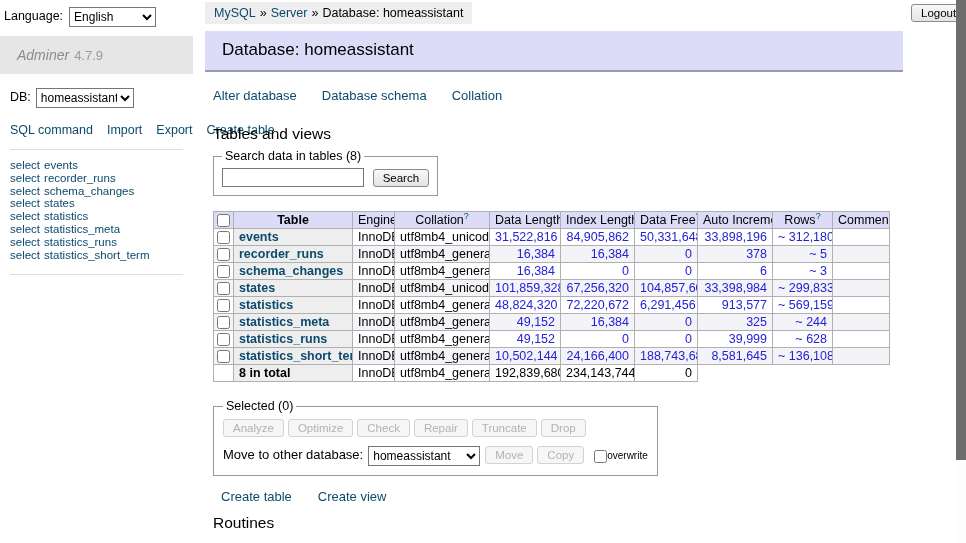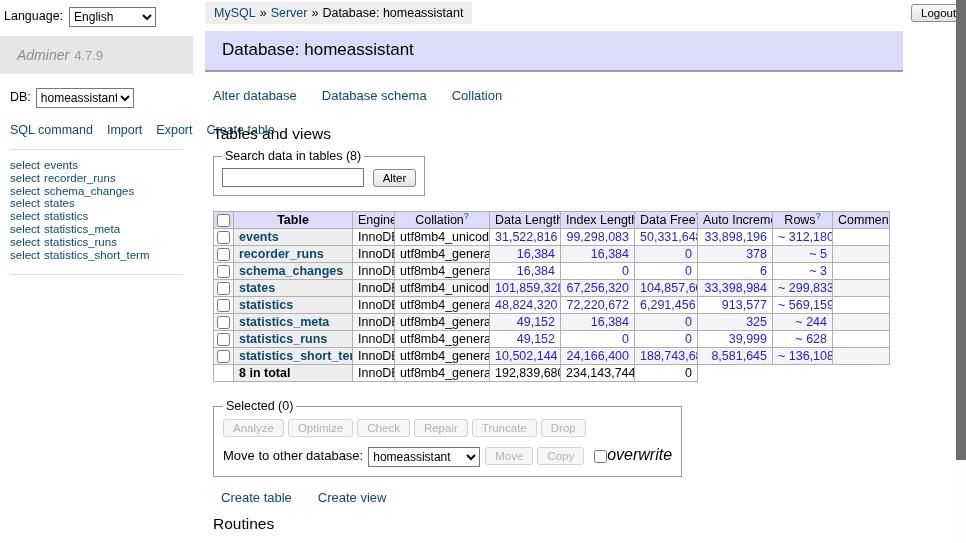--- a/index.html
+++ b/index.html
@@ -57,21 +57,21 @@
   tr.total td.num { color:#000; }
   tr.total th { font-weight:bold;margin-top:28px; }
   input[type="checkbox"] { width:13px; height:13px; vertical-align:middle; }
 
   
   .selected-fs { margin-top:17px; padding:6px 9px 9px 9px; }
   .sel-buttons button { margin-right:4px; }
   .move-row { margin-top:9px; font-size:13px; }
   .move-row select { width:112px; margin:0 5px; }
   .move-row button { margin-right:4px; }
-  .move-row label { font-size:16px;font-style:italic; }
+  .move-row label { font-size:10px; }
   .overwrite-wrap { margin-left:6px; }
 
   .create-links { margin:13px 0 0 16px; }
   .create-links a { margin-right:26px; }
   .h3-routines { margin:10px 0 0 8px; }
 
   .logout-wrap { position:absolute; top:4px; left:911px; }
 
   
   .scrollbar { position:absolute; right:0; top:0; width:10px; height:543px; background:#fdfdfd; }
@@ -110,21 +110,21 @@
 
   <h2 class="h2band">Database: homeassistant</h2>
 
   <div class="actions"><a>Alter database</a><a>Database schema</a><a>Collation</a></div>
 
   <h3 class="h3-tables">Tables and views</h3>
 
   <fieldset>
     <legend>Search data in tables (8)</legend>
     <input type="text" value="" style="">
-    <button class="search-btn">Alter</button>
+    <button class="search-btn">Search</button>
   </fieldset>
 
   <table>
     <colgroup>
       <col style="width:20px">
         <col style="width:119px">
         <col style="width:42px">
         <col style="width:95px">
       <col style="width:71px">
         <col style="width:74px">
@@ -147,21 +147,21 @@
           <th>Comment</th>
         </tr>
       </thead>
     <tbody>
         <tr>
           <td class="chk"><input type="checkbox" style=""></td>
           <th><a>events</a></th>
           <td>InnoDB</td>
           <td>utf8mb4_unicode_ci</td>
           <td class="num">31,522,816</td>
-          <td class="num">99,298,083</td>
+          <td class="num">84,905,862</td>
           <td class="num">50,331,648</td>
           <td class="num">33,898,196</td>
           <td class="num">~ 312,180</td>
           <td></td>
         </tr>
         <tr class="even">
           <td class="chk"><input type="checkbox" style=""></td>
           <th><a>recorder_runs</a></th>
           <td>InnoDB</td>
           <td>utf8mb4_general_ci</td>

